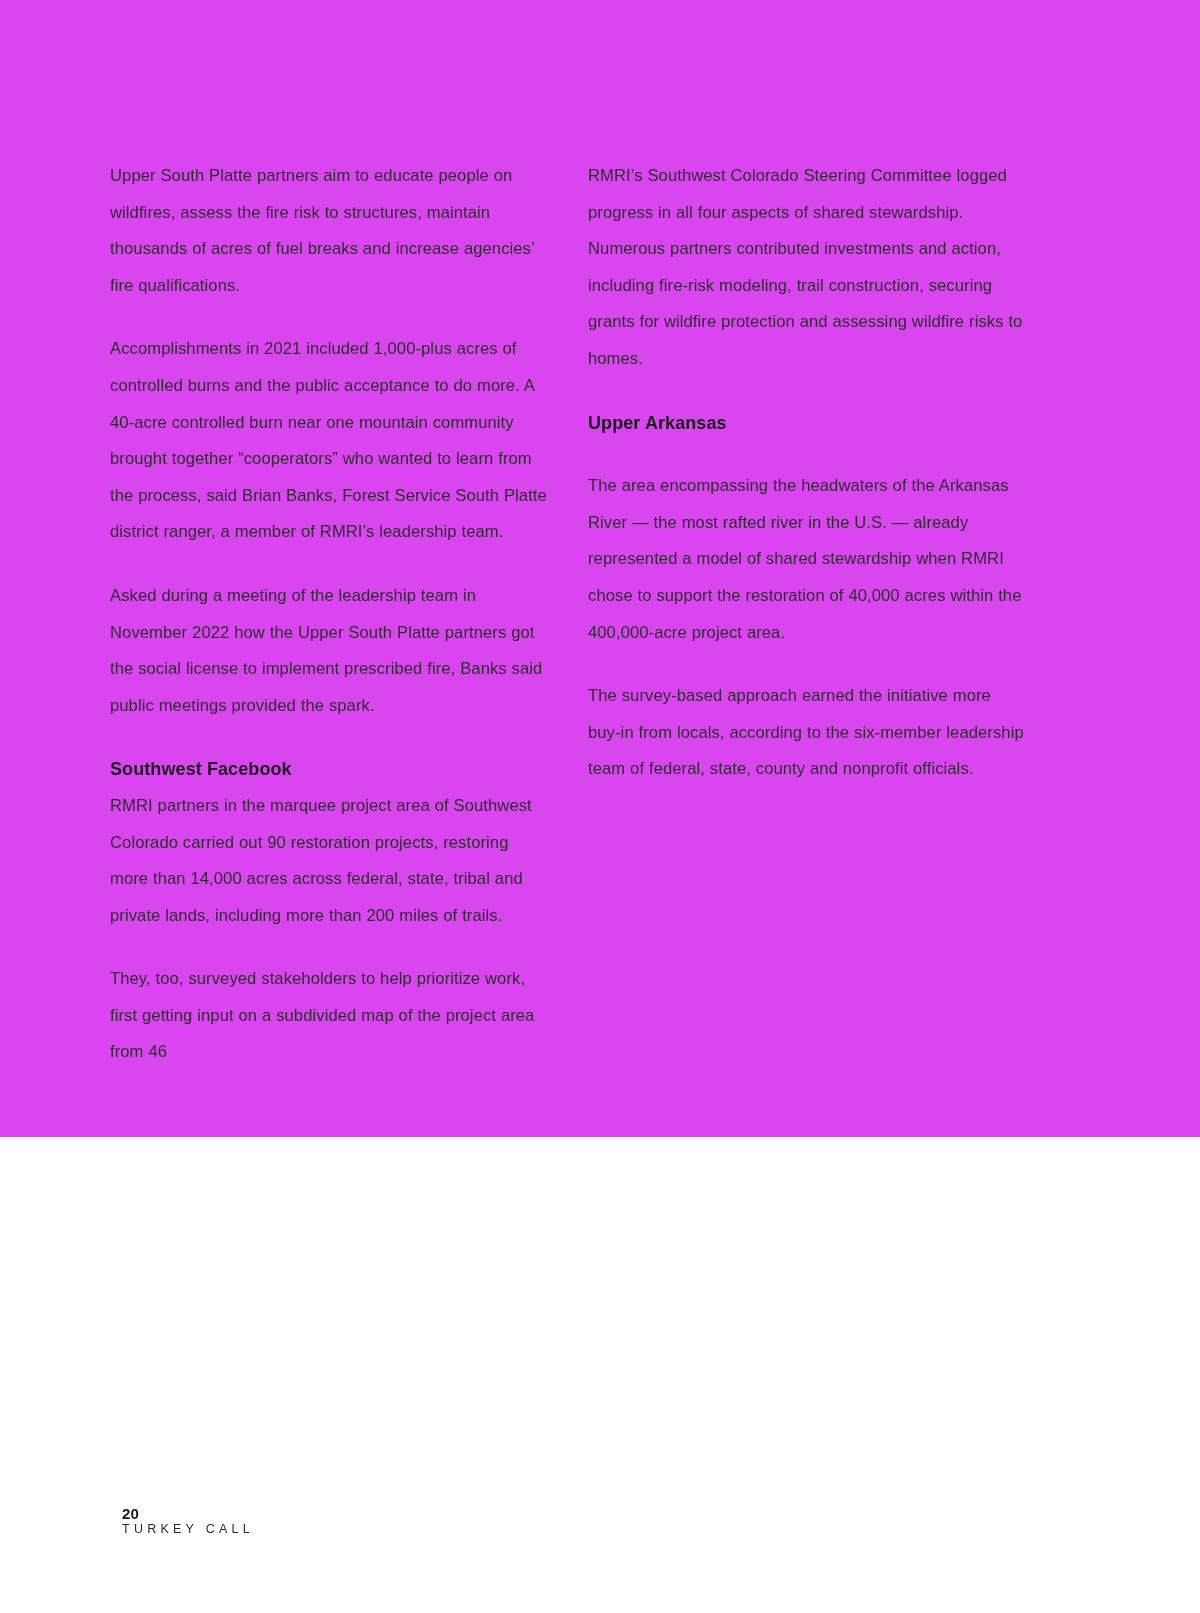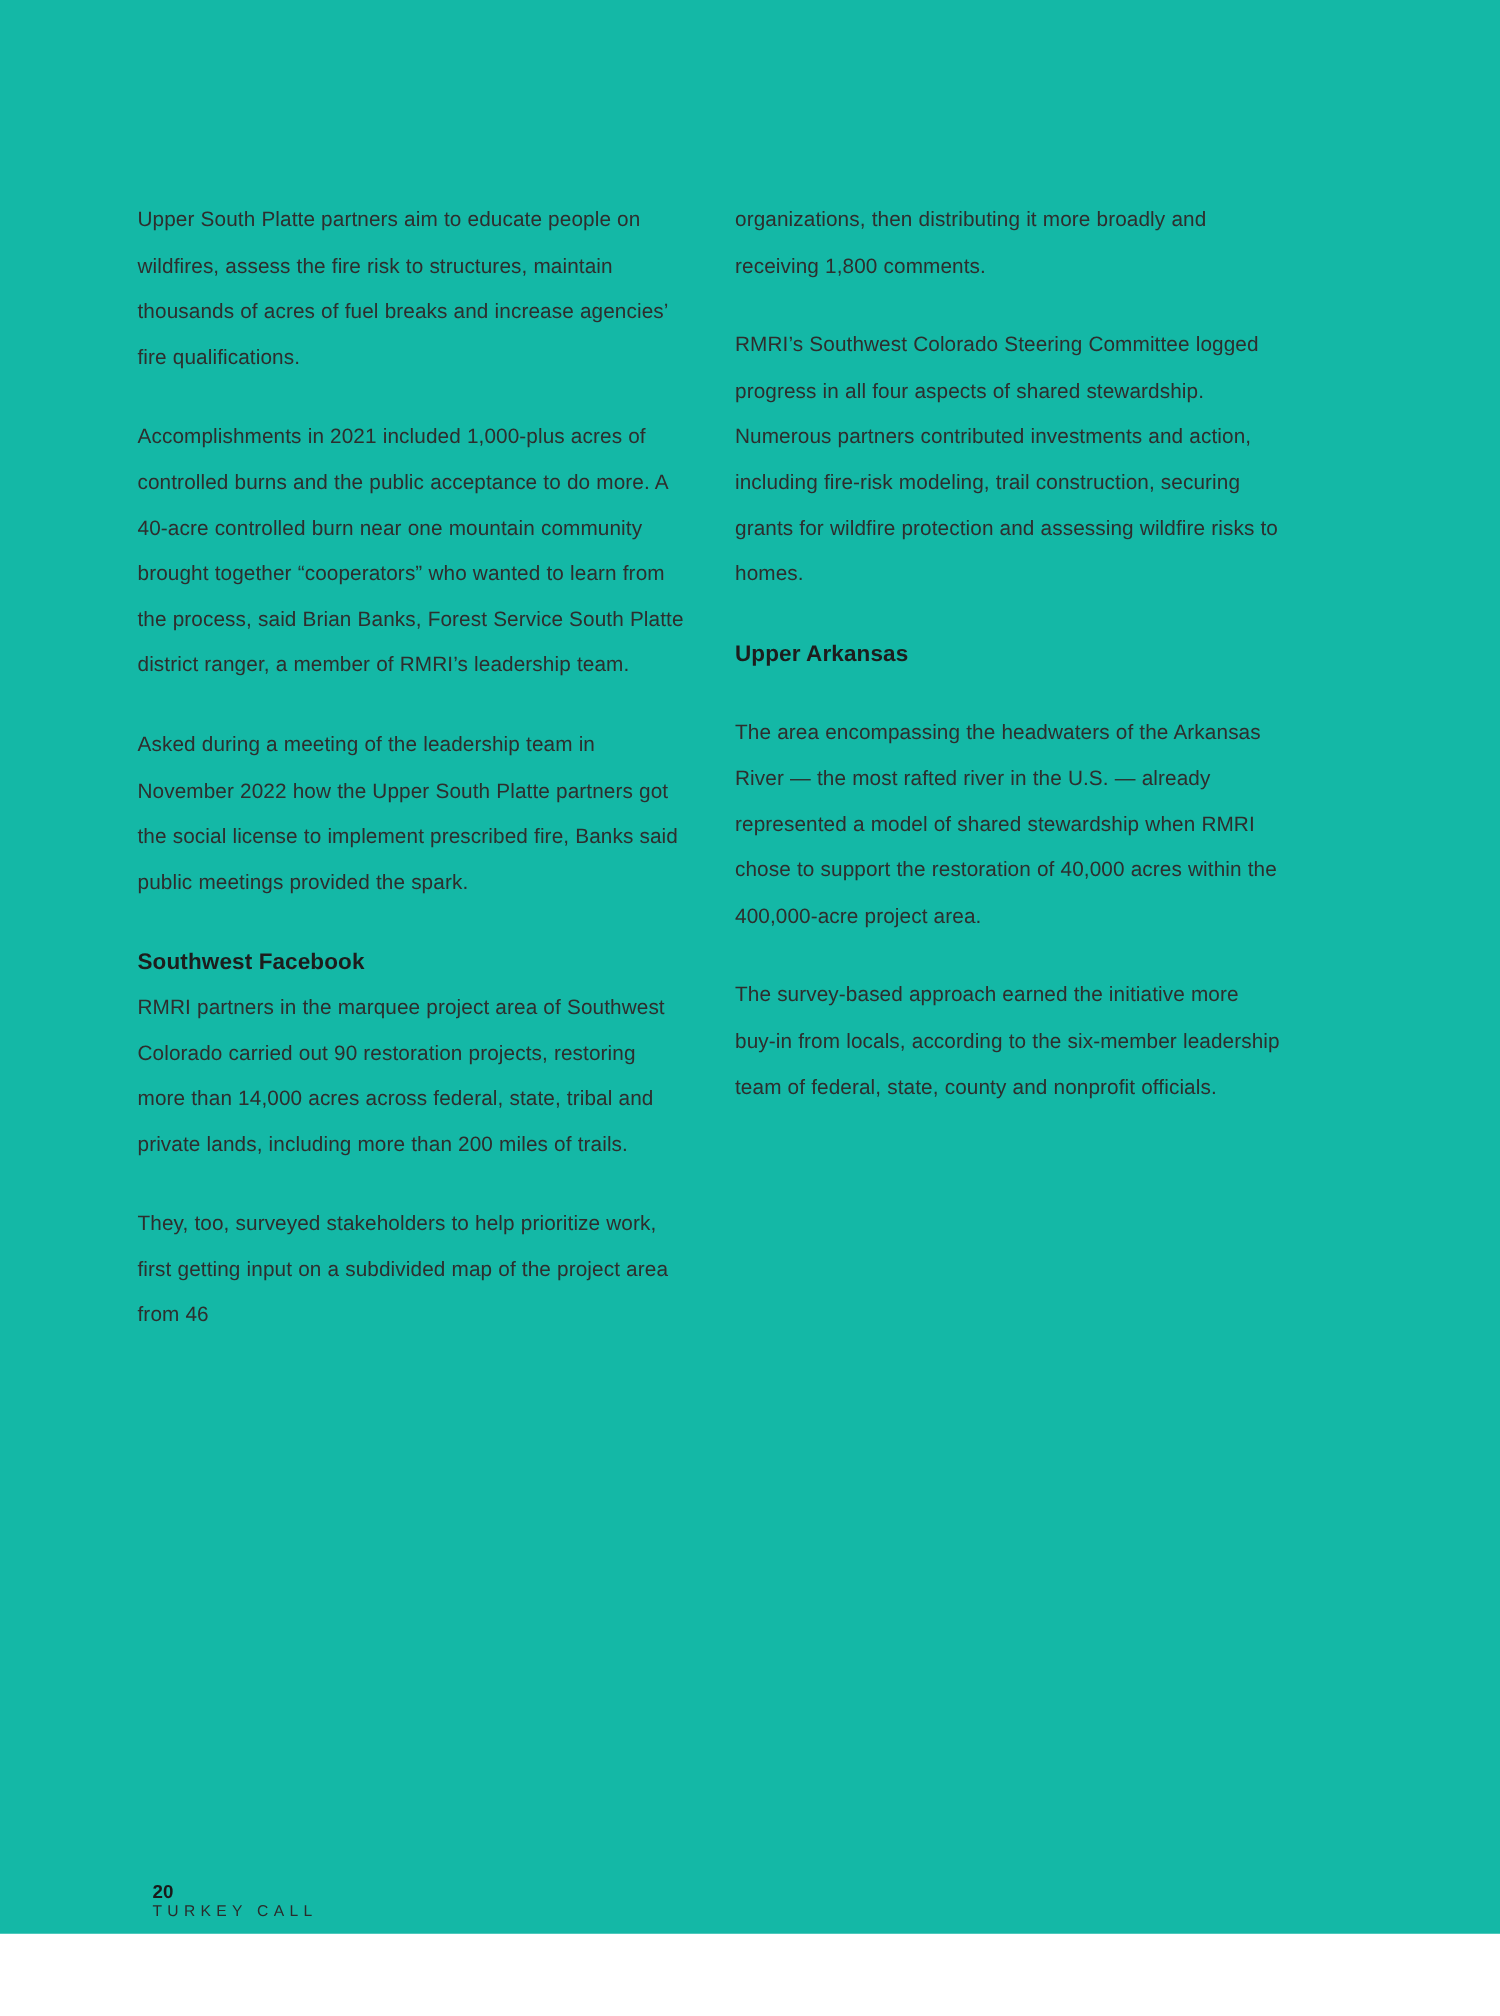--- a/index.html
+++ b/index.html
@@ -12,22 +12,22 @@
     background: #ffffff;
     font-family: "Liberation Sans", sans-serif;
     color: #2b2b2b;
     position: relative;
     overflow: hidden;
   }
   .page {
     position: absolute;
     left: 0; top: 0;
     width: 1200px;
-    height: 1547px;
-    background: #14b8a6;
+    height: 1137px;
+    background: #d946ef;
   }
   .columns {
     position: absolute;
     left: 110px;
     top: 158px;
     width: 915px;
     display: flex;
     flex-direction: row;
     justify-content: space-between;
     align-items: flex-start;
@@ -99,21 +99,20 @@
 
       <div class="head-block">
         <h3 class="section-head">Southwest Facebook</h3>
         <p class="body-par">RMRI partners in the marquee project area of Southwest Colorado carried out 90 restoration projects, restoring more than 14,000 acres across federal, state, tribal and private lands, including more than 200 miles of trails.</p>
       </div>
 
       <p class="body-par">They, too, surveyed stakeholders to help prioritize work, first getting input on a subdivided map of the project area from 46</p>
     </div>
 
     <div class="col">
-      <p class="body-par">organizations, then distributing it more broadly and receiving 1,800 comments.</p>
       <p class="body-par">RMRI’s Southwest Colorado Steering Committee logged progress in all four aspects of shared stewardship. Numerous partners contributed investments and action, including fire-risk modeling, trail construction, securing grants for wildfire protection and assessing wildfire risks to homes.</p>
 
       <div class="head-block">
         <h3 class="section-head">Upper Arkansas</h3>
       </div>
 
       <p class="body-par">The area encompassing the headwaters of the Arkansas River — the most rafted river in the U.S. — already represented a model of shared stewardship when RMRI chose to support the restoration of 40,000 acres within the 400,000-acre project area.</p>
       <p class="body-par">The survey-based approach earned the initiative more buy-in from locals, according to the six-member leadership team of federal, state, county and nonprofit officials.</p>
     </div>
 

